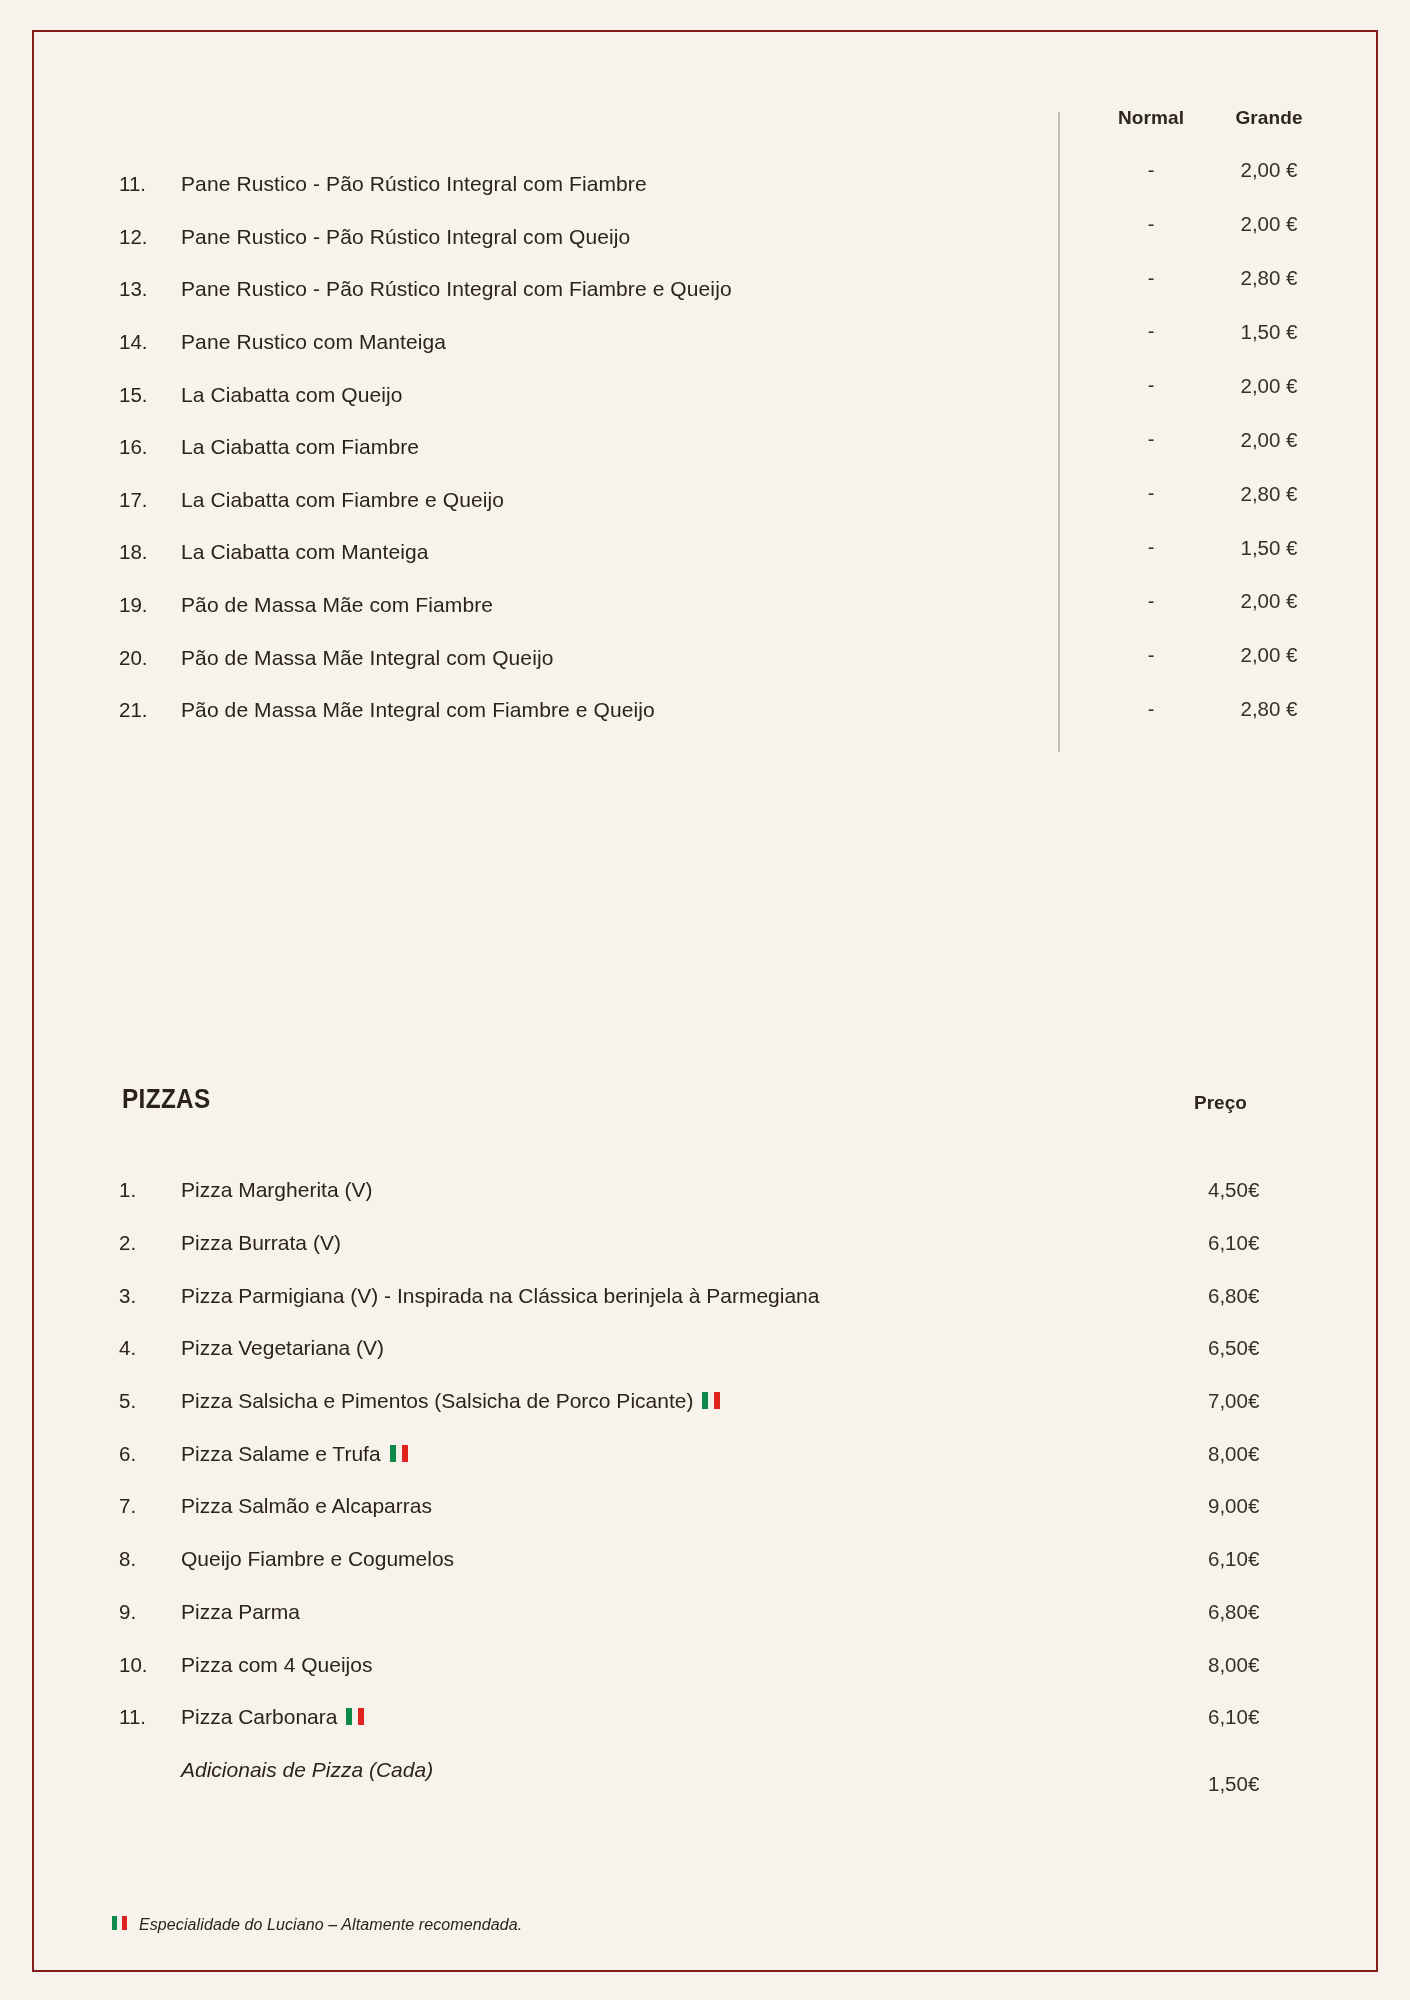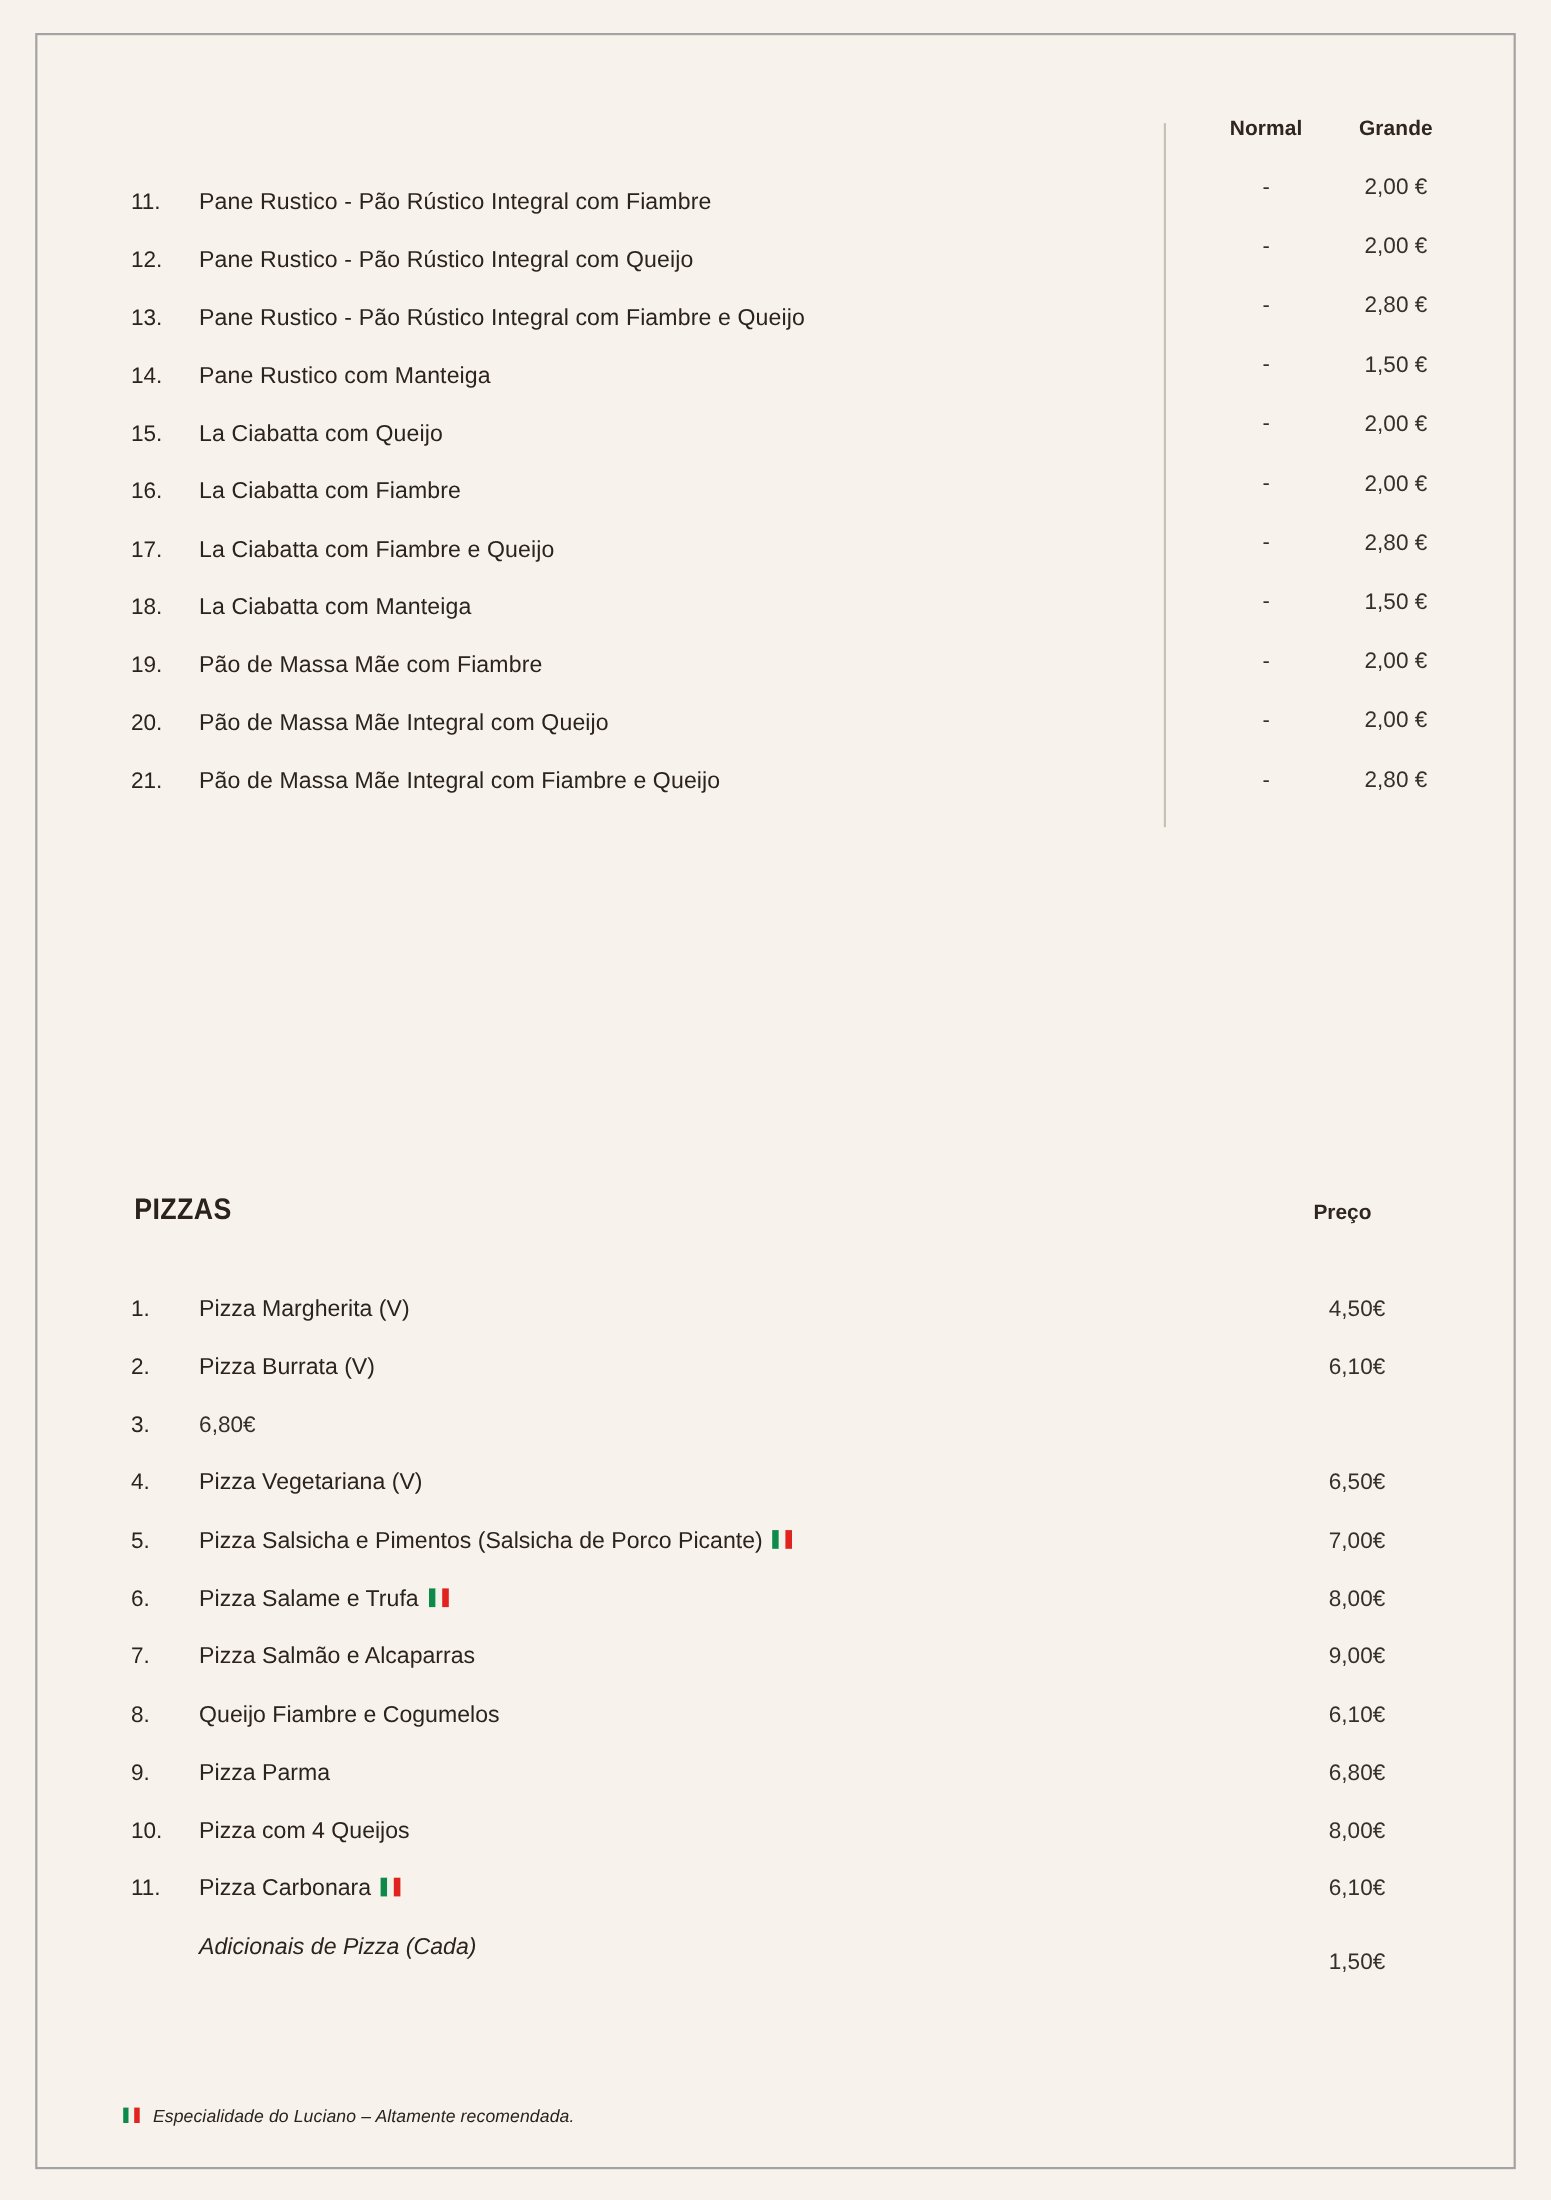--- a/index.html
+++ b/index.html
@@ -6,21 +6,21 @@
   html, body {
     width:1410px; height:2000px;
     background:#f7f2ec;
     font-family:"Liberation Sans", sans-serif;
     -webkit-font-smoothing:antialiased;
   }
   .page {
     position:absolute;
     left:32px; top:30px;
     width:1346px; height:1942px;
-    border:2px solid #a3a3a3;
+    border:2px solid #7f1d1d;
     background:#f7f2ec;
   }
 
   
   .num       { width:62px; flex:0 0 62px; text-align:left; }
   .name      { flex:1 1 auto; }
   .col-normal{ width:118px; flex:0 0 118px; text-align:center; }
   .col-grande{ width:118px; flex:0 0 118px; text-align:center; }
   .col-preco { width:120px; flex:0 0 120px; }
 
@@ -192,20 +192,21 @@
         <div class="name"><span>Pizza Margherita (V)</span></div>
         <div class="col-preco">4,50€</div>
       </div>
       <div class="pizza-row">
         <div class="num">2.</div>
         <div class="name"><span>Pizza Burrata (V)</span></div>
         <div class="col-preco">6,10€</div>
       </div>
       <div class="pizza-row">
         <div class="num">3.</div>
+        <div class="name"><span>Pizza Parmigiana (V) - Inspirada na Clássica berinjela à Parmegiana</span></div>
         <div class="col-preco">6,80€</div>
       </div>
       <div class="pizza-row">
         <div class="num">4.</div>
         <div class="name"><span>Pizza Vegetariana (V)</span></div>
         <div class="col-preco">6,50€</div>
       </div>
       <div class="pizza-row">
         <div class="num">5.</div>
         <div class="name"><span>Pizza Salsicha e Pimentos (Salsicha de Porco Picante)</span><span class="flag">

